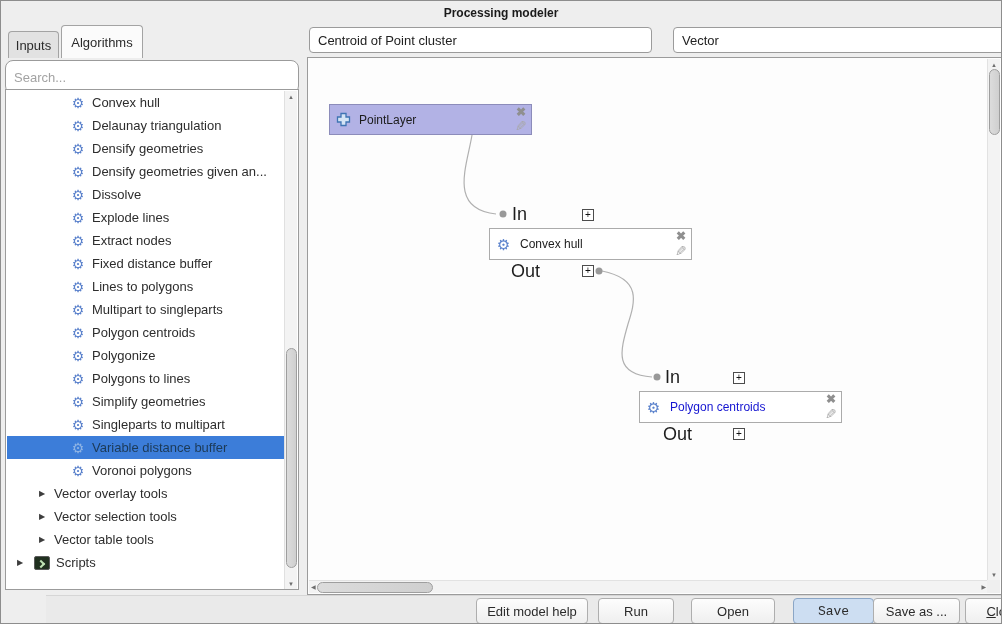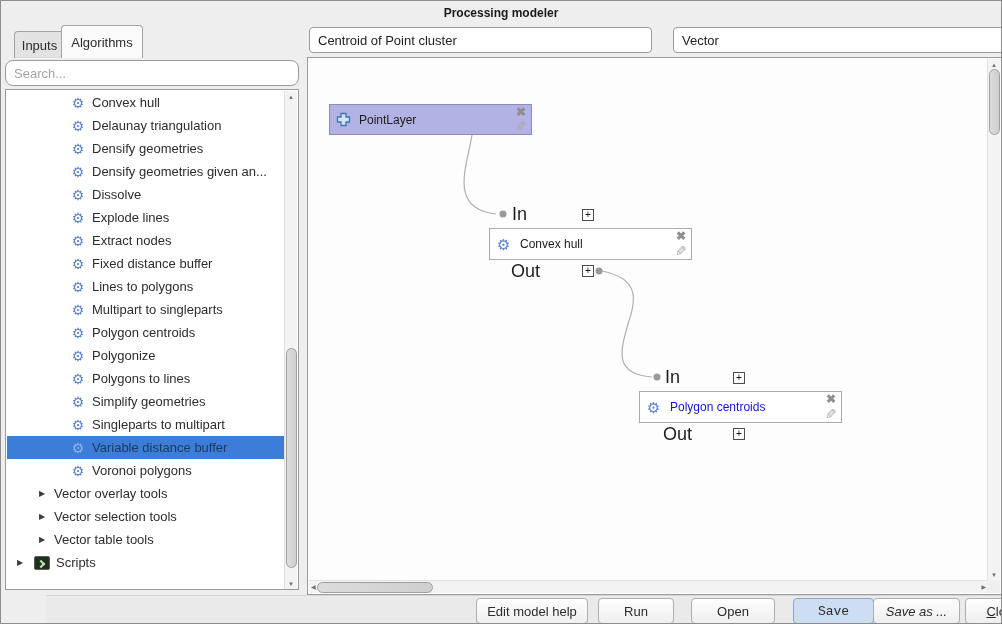--- a/index.html
+++ b/index.html
@@ -9,26 +9,26 @@
   .window { position:relative; width:1002px; height:624px; background:#eeeeee;
             border:1px solid #8d8d8d; overflow:hidden; }
 
   .window-title { position:absolute; top:5px; left:0; right:0; text-align:center;
                   font-size:12px; font-weight:bold; color:#1a1a1a; }
 
   
   .tab { position:absolute; display:flex; align-items:center; justify-content:center;
          font-size:13px; color:#2b2b2b; border:1px solid #a3a3a3; border-bottom:none;
          border-radius:4px 4px 0 0; }
-  .tab-inputs { left:13px; top:30px; width:51px; height:27px; background:#e2e2e2; }
+  .tab-inputs { left:7px; top:30px; width:51px; height:27px; background:#e2e2e2; }
   .tab-algorithms { left:60px; top:24px; width:82px; height:33px; background:#fbfbfb; }
 
   .search-box { position:absolute; left:4px; top:59px; width:294px; height:26px;
                 border:1px solid #9b9b9b; border-radius:8px; background:#ffffff;
-                font-size:13px; color:#444; padding:8px 8px; outline:none;
+                font-size:13px; color:#444; padding:16px 8px; outline:none;
                 font-family:"Liberation Sans", sans-serif; }
   .search-box::placeholder { color:#a3a3a3; }
 
   .alg-list { position:absolute; left:4px; top:88px; width:294px; height:501px;
               background:#ffffff; border:1px solid #9b9b9b; overflow:hidden; }
   .lrow { position:absolute; left:1px; width:281px; height:23px; display:flex;
           align-items:center; font-size:13px; color:#2d2d2d; cursor:default; }
   .lrow.alg { padding-left:63px; }
   .lrow.grp { padding-left:32px; }
   .lrow.scripts { padding-left:10px; }
@@ -95,21 +95,21 @@
   
   .button-bar { position:absolute; left:0; top:594px; width:1002px; height:30px;
                 background:#eaeaea; border-top:1px solid #d6d6d6;margin-left:45px; }
   .btn { position:absolute; top:2px; height:26px; border:1px solid #aeaeae; border-radius:4px;
          background:linear-gradient(#fdfdfd,#efefef); font-size:13px; color:#2b2b2b;
          display:flex; align-items:center; justify-content:center; cursor:default; }
   .btn-edit   { left:430px; width:112px; }
   .btn-run    { left:552px; width:76px; }
   .btn-open   { left:645px; width:84px; }
   .btn-save   { left:747px; width:81px; background:#cddef2; border-color:#8ba6c6;font-family:Liberation Mono, monospace; }
-  .btn-saveas { left:827px; width:87px;font-style:italic; }
+  .btn-saveas { left:827px; width:87px; }
   .btn-close  { left:919px; width:76px; }
   .accel { text-decoration:underline; }
 </style>
 </head>
 <body>
 
 <div class="window">
 
   <div class="window-title">Processing modeler</div>
 

